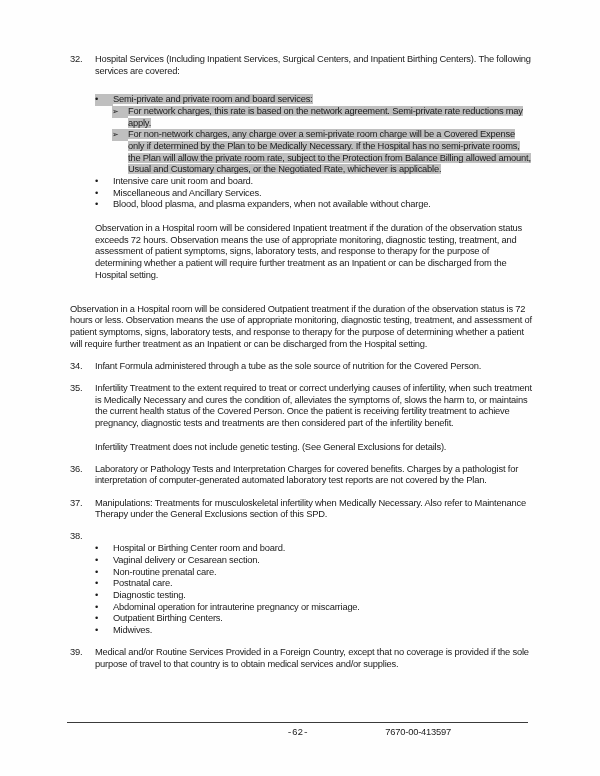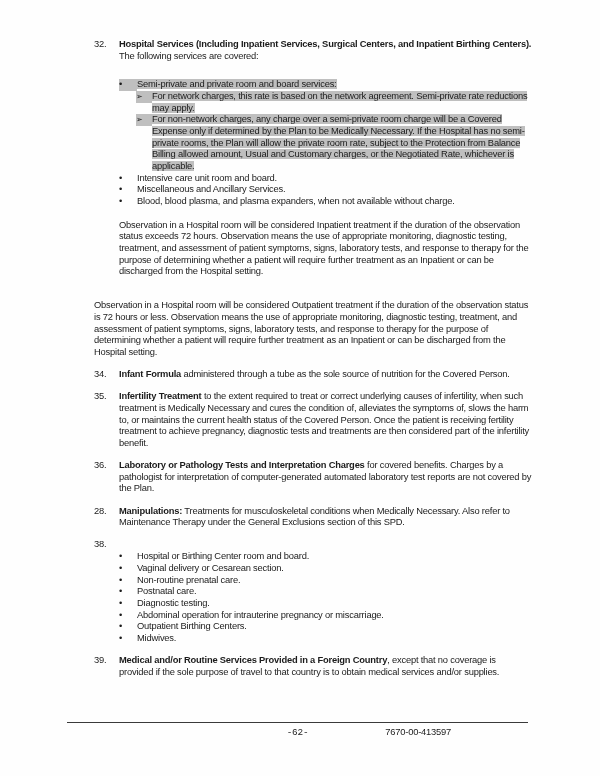--- a/index.html
+++ b/index.html
@@ -11,32 +11,31 @@
     -webkit-font-smoothing: antialiased;
   }
   .page {
     position: relative;
     width: 600px;
     height: 776px;
     background: #fefefe;
     overflow: hidden;
   }
   .content {
-    padding: 39px 68px 0 70px;
+    padding: 54px 68px 0 70px;
     font-size: 9.35px;
     line-height: 11.65px;
     letter-spacing: -0.2px;
-    margin-left: 24px;
   }
   
   .item { display: flex; margin-top: 10.5px; }
   .item:first-child { margin-top: 0; }
   .num { width: 25px; flex: 0 0 25px; }
   .body { flex: 1 1 auto; min-width: 0; }
-  .t-bold { font-weight: bold; }
+  .t-bold { font-weight: normal; }
   
   .para { margin-top: 12px; }
   
   .bullets { margin-top: 12px; }
   .item:first-child .bullets { margin-top: 17px; }
   .row { display: flex; }
   .row.bullet .marker { width: 18px; flex: 0 0 18px; }
   .row.sub-bullet { margin-left: 17px; }
   .row.sub-bullet .marker {
     width: 16px; flex: 0 0 16px;
@@ -116,34 +115,35 @@
     <div class="num">34.</div>
     <div class="body">
       <p class="lead"><b class="t-bold">Infant Formula</b><span class="t-rest"> administered through a tube as the sole source of nutrition for the Covered Person.</span></p>
     </div>
   </section>
 
   <section class="item">
     <div class="num">35.</div>
     <div class="body">
       <p class="lead"><b class="t-bold">Infertility Treatment</b><span class="t-rest"> to the extent required to treat or correct underlying causes of infertility, when such treatment is Medically Necessary and cures the condition of, alleviates the symptoms of, slows the harm to, or maintains the current health status of the Covered Person. Once the patient is receiving fertility treatment to achieve pregnancy, diagnostic tests and treatments are then considered part of the infertility benefit.</span></p>
+    <p class="para">Infertility Treatment does not include genetic testing.  (See General Exclusions for details).</p>
         </div>
   </section>
 
   <section class="item">
     <div class="num">36.</div>
     <div class="body">
       <p class="lead"><b class="t-bold">Laboratory or Pathology Tests and Interpretation Charges</b><span class="t-rest"> for covered benefits.  Charges by a pathologist for interpretation of computer-generated automated laboratory test reports are not covered by the Plan.</span></p>
     </div>
   </section>
 
   <section class="item">
-    <div class="num">28.</div>
-    <div class="body">
-      <p class="lead"><b class="t-bold">Manipulations:</b><span class="t-rest">  Treatments for musculoskeletal conditions when Medically Necessary.  Also refer to Maintenance Therapy under the General Exclusions section of this SPD.</span></p>
+    <div class="num">37.</div>
+    <div class="body">
+      <p class="lead"><b class="t-bold">Manipulations:</b><span class="t-rest">  Treatments for musculoskeletal infertility when Medically Necessary.  Also refer to Maintenance Therapy under the General Exclusions section of this SPD.</span></p>
     </div>
   </section>
 
   <section class="item">
     <div class="num">38.</div>
     <div class="body">
     <div class="bullets">
             <div class="row bullet">
               <span class="marker">•</span>
               <span class="btext"><span>Hospital or Birthing Center room and board.</span></span>

